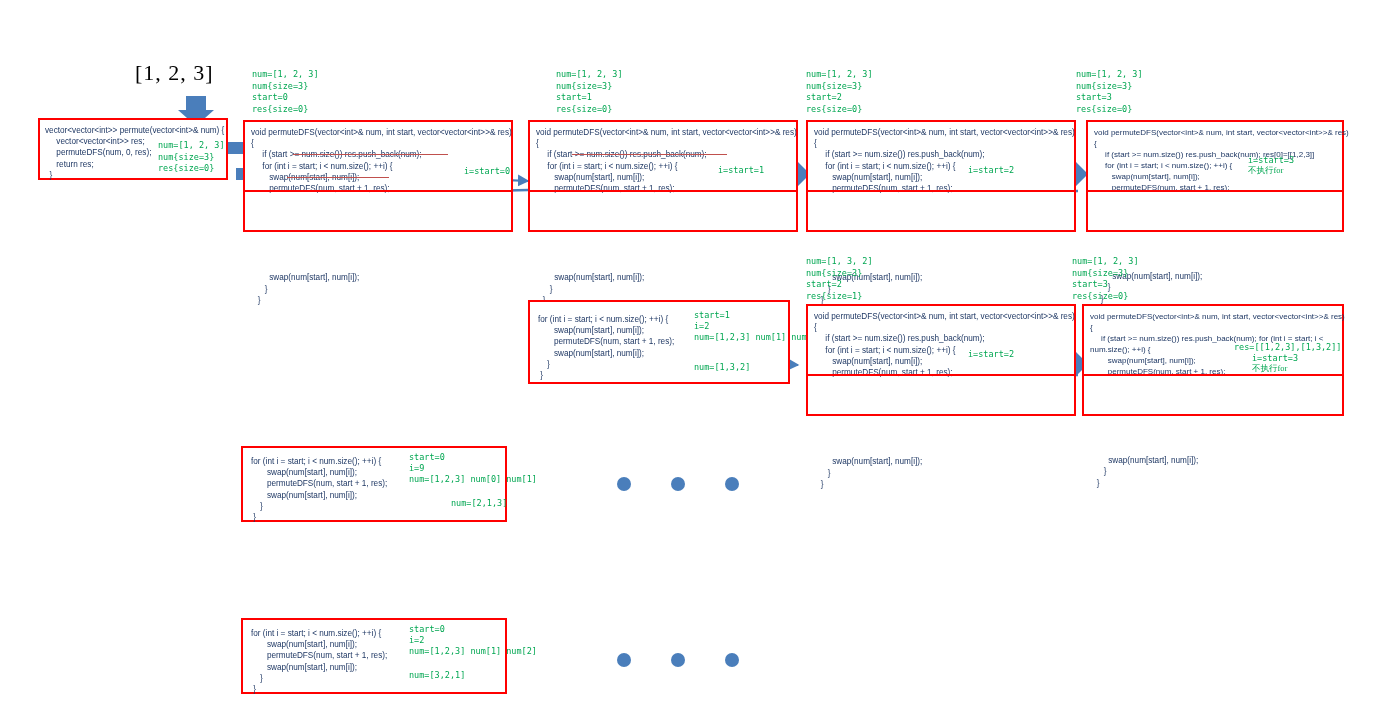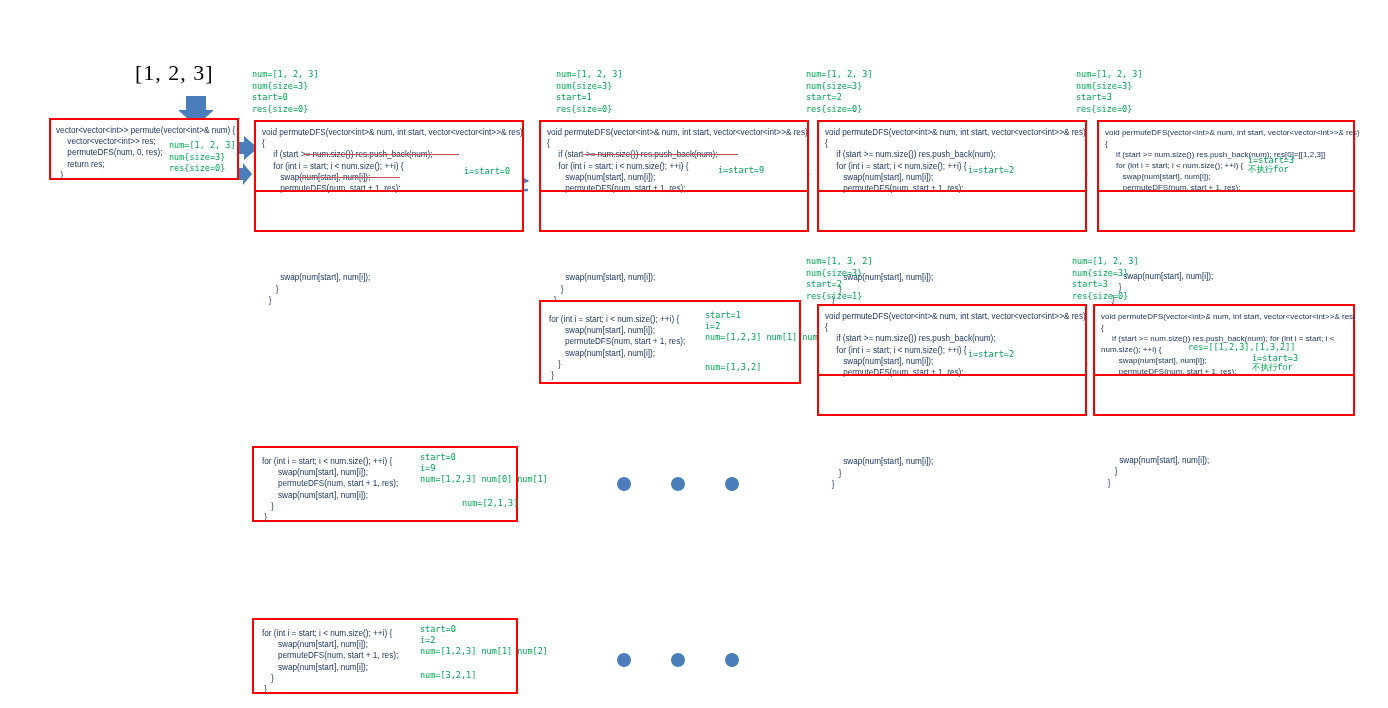--- a/index.html
+++ b/index.html
@@ -40,21 +40,20 @@
     line-height: 11.5px;
     color: #00a651;
     white-space: pre;
   }
 
   
   .frame {
     box-sizing: border-box;
     border: 2.2px solid #ff0000;
     background: #ffffff;
-    margin-left: 11px;
   }
   .code {
     font-family: "Liberation Sans", sans-serif;
     font-size: 8.2px;
     line-height: 11.2px;
     color: #1f3864;
     white-space: pre;
     position: relative;
   }
   .code.sm { font-size: 8px; line-height: 11px; }
@@ -67,21 +66,21 @@
 
   
   .arrow-label {
     font-family: "DejaVu Sans Mono", monospace;
     font-size: 8.5px;
     line-height: 11px;
     color: #00a651;
     white-space: pre;
   }
   .cjk {
-    font-family: Liberation Mono, monospace;
+    font-family: Liberation Serif, serif;
   }
 
   
   .dot {
     width: 14px; height: 14px;
     border-radius: 50%;
     background: #4a7ebb;
   }
 
   
@@ -209,21 +208,21 @@
      for (int i = start; i &lt; num.size(); ++i) {
         swap(num[start], num[i]);
         permuteDFS(num, start + 1, res);</div>
     <div class="strike" style="left:42px; top:32px; width:155px;"></div>
     <div class="abs" style="left:-2px; top:68px; width:270px; border-top:2.2px solid #ff0000;"></div>
     <div class="abs code" style="left:6px; top:72px;">
         swap(num[start], num[i]);
       }
    }</div>
   </div>
-  <div class="abs arrow-label" style="left:718px; top:165px;">i=start=9</div>
+  <div class="abs arrow-label" style="left:718px; top:165px;">i=start=1</div>
 
   <div class="abs state" style="left:806px; top:69px;">num=[1, 2, 3]
 num{size=3}
 start=2
 res{size=0}</div>
   <div class="abs frame" style="left:806px; top:120px; width:270px; height:112px;">
     <div class="abs code" style="left:6px; top:5px;">void permuteDFS(vector&lt;int&gt;&amp; num, int start, vector&lt;vector&lt;int&gt;&gt;&amp; res)
 {
      if (start &gt;= num.size()) res.push_back(num);
      for (int i = start; i &lt; num.size(); ++i) {
@@ -299,21 +298,21 @@
      if (start &gt;= num.size()) res.push_back(num); for (int i = start; i &lt;
 num.size(); ++i) {
         swap(num[start], num[i]);
         permuteDFS(num, start + 1, res);</div>
     <div class="abs" style="left:-2px; top:68px; width:262px; border-top:2.2px solid #ff0000;"></div>
     <div class="abs code" style="left:6px; top:72px;">
         swap(num[start], num[i]);
       }
    }</div>
   </div>
-  <div class="abs arrow-label" style="left:1188px; top:342px;">res=[[1,2,3],[1,3,2]]</div>
+  <div class="abs arrow-label" style="left:1234px; top:342px;">res=[[1,2,3],[1,3,2]]</div>
   <div class="abs arrow-label" style="left:1252px; top:353px;">i=start=3</div>
   <div class="abs arrow-label cjk" style="left:1252px; top:363px;">不执行for</div>
 
   <div class="abs frame" style="left:241px; top:446px; width:266px; height:76px;">
     <div class="abs code" style="left:8px; top:8px;">for (int i = start; i &lt; num.size(); ++i) {
        swap(num[start], num[i]);
        permuteDFS(num, start + 1, res);
        swap(num[start], num[i]);
     }
  }</div>

